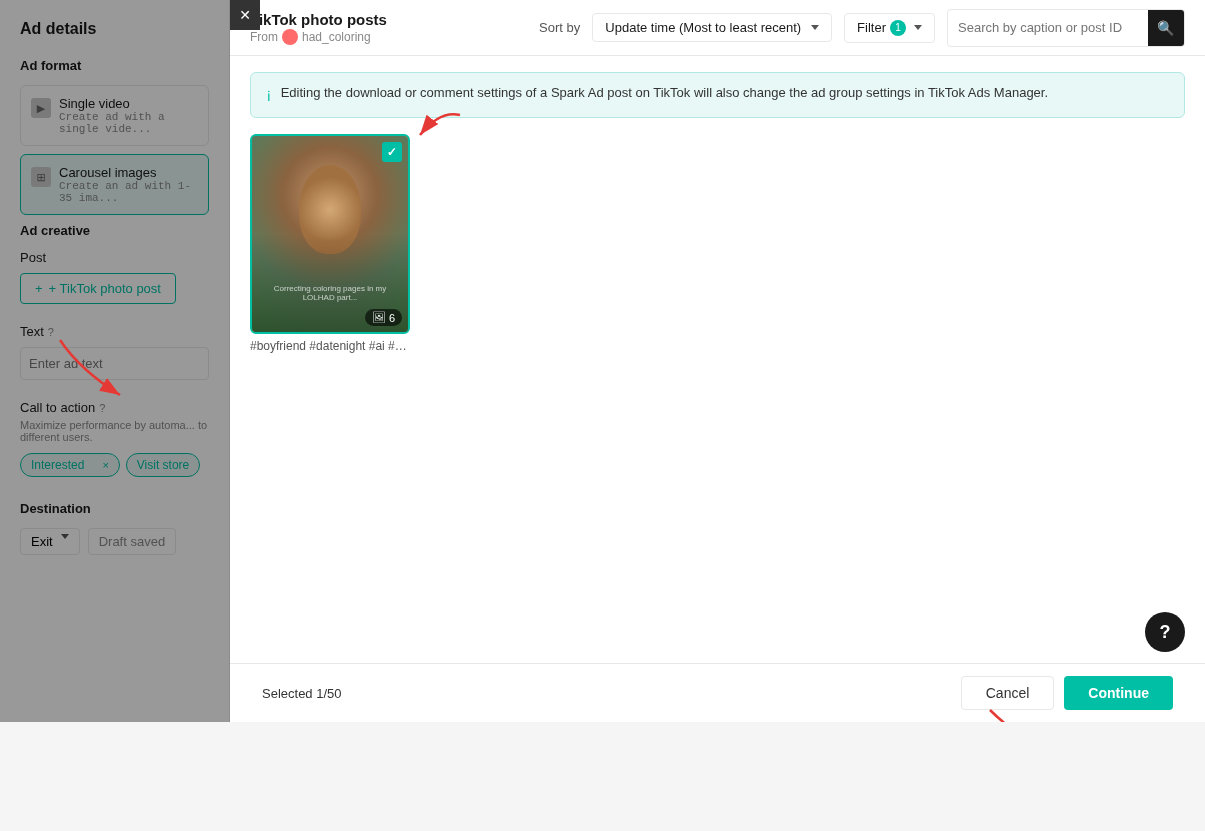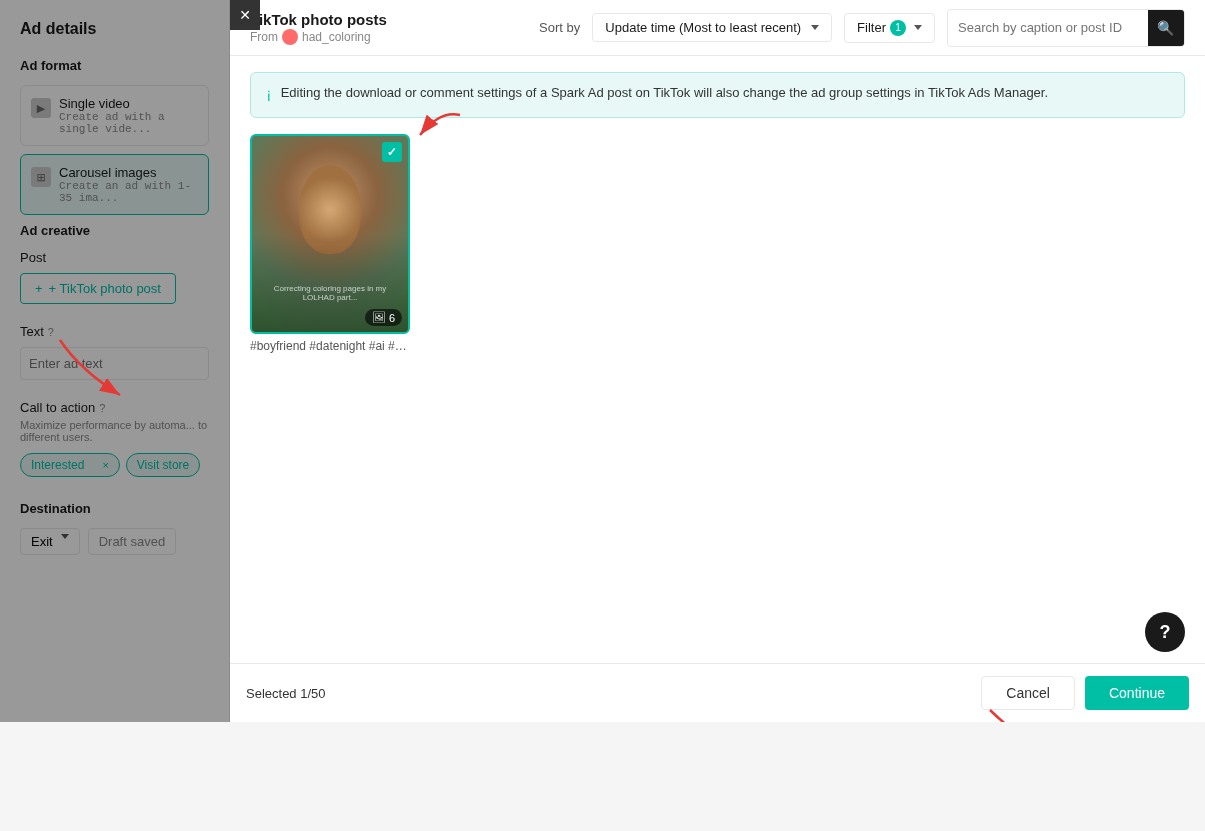--- a/index.html
+++ b/index.html
@@ -67,25 +67,25 @@
 
     
     .post-card { position: relative; cursor: pointer; }
     .post-image { width: 160px; height: 200px; background: linear-gradient(135deg, #4a9b8f 0%, #d4a86a 40%, #8b7355 70%, #5a8a6a 100%); border-radius: 6px; position: relative; overflow: hidden; border: 2.5px solid #00bfa5; }
     .post-overlay-text { position: absolute; bottom: 30px; left: 0; right: 0; text-align: center; color: rgba(255,255,255,0.8); font-size: 9px; padding: 0 8px; }
     .post-count-badge { position: absolute; bottom: 6px; right: 6px; background: rgba(0,0,0,0.6); color: #fff; border-radius: 12px; padding: 2px 7px; font-size: 11px; display: flex; align-items: center; gap: 3px; }
     .post-checkbox { position: absolute; top: 6px; right: 6px; width: 20px; height: 20px; background: #00bfa5; border-radius: 3px; display: flex; align-items: center; justify-content: center; }
     .post-caption { font-size: 12px; color: #555; margin-top: 5px; white-space: nowrap; overflow: hidden; text-overflow: ellipsis; max-width: 160px; }
 
     
-    .modal-footer { display: flex; align-items: center; justify-content: space-between; padding: 12px 16px; border-top: 1px solid #e8e8e8; flex-shrink: 0; }
+    .modal-footer { display: flex; align-items: center; justify-content: space-between; padding: 12px 32px; border-top: 1px solid #e8e8e8; flex-shrink: 0; }
     .selected-info { font-size: 13px; color: #333; }
     .footer-btns { display: flex; gap: 10px; }
     .cancel-btn { padding: 8px 24px; border: 1px solid #e8e8e8; border-radius: 4px; background: #fff; font-size: 14px; color: #333; cursor: pointer; }
-    .continue-btn { padding: 8px 24px; border: none; border-radius: 4px; background: #00bfa5; font-size: 14px; color: #fff; cursor: pointer; font-weight: 400; }
+    .continue-btn { padding: 8px 24px; border: none; border-radius: 4px; background: #00bfa5; font-size: 14px; color: #fff; cursor: pointer; font-weight: 700; }
 
     
     .help-btn { position: absolute; bottom: 70px; right: 20px; width: 40px; height: 40px; background: #1a1a1a; border-radius: 50%; display: flex; align-items: center; justify-content: center; cursor: pointer; z-index: 30; }
     .help-btn span { color: #fff; font-size: 18px; font-weight: bold; }
 
     
     .close-btn-area { position: absolute; top: 0; left: 230px; width: 30px; height: 30px; background: #333; display: flex; align-items: center; justify-content: center; cursor: pointer; z-index: 25; }
 
     
     .man-photo { width: 100%; height: 100%; background: 

